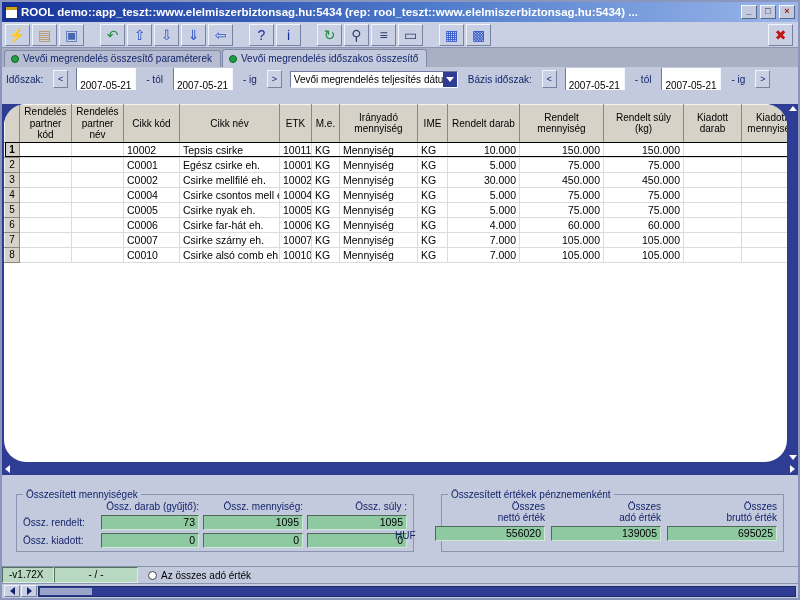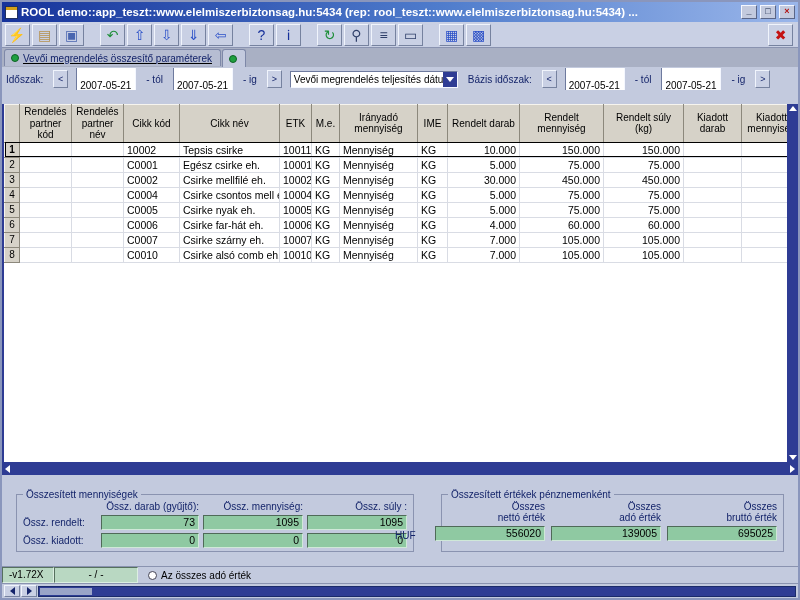--- a/index.html
+++ b/index.html
@@ -19,21 +19,21 @@
   
   .toolbar{height:26px;flex:0 0 26px;background:#c9d0e4;border-bottom:1px solid #8a93b0;
     display:flex;align-items:center;padding:0 3px;}
   .tbtn{width:25px;height:22px;background:#c9d0e4;border:1px solid;border-color:#f0f4fc #76829f #76829f #f0f4fc;
     display:flex;align-items:center;justify-content:center;margin-right:2px;cursor:default;}
   .ticon{font-size:14px;line-height:1;}
   .tbtn.gap{margin-left:14px;}
   .tbtn.right{margin-left:auto;}
 
   
-  .tabbar{height:19px;flex:0 0 19px;background:#a9b0c4;display:flex;align-items:flex-start;padding:1px 2px 0;text-decoration:underline;}
+  .tabbar{height:19px;flex:0 0 19px;background:#a9b0c4;display:flex;align-items:center;padding:1px 2px 0;}
   .tab{background:#b6bdd2;border:1px solid #7e88a8;border-bottom:none;border-radius:3px 3px 0 0;
     padding:2px 8px 2px 6px;font-size:10px;display:flex;gap:4px;align-items:center;margin-right:1px;color:#14246a;height:17px;}
   .tab.active{background:#c3cade;height:18px;}
   .tabdot{width:8px;height:8px;border-radius:50%;background:#1fa040;border:1px solid #0d6326;flex:0 0 auto;}
 
   
   .panel{flex:0 0 37px;background:#c3cade;padding:1px 2px 0;}
   .sectitle{font-size:10px;color:#14246a;height:13px;line-height:13px;white-space:nowrap;overflow:hidden;}
   .frow{height:22px;display:flex;align-items:center;gap:8px;white-space:nowrap;overflow:hidden;}
   .flabel{font-size:10px;color:#14246a;padding:0 2px;}
@@ -43,21 +43,21 @@
     border-color:#6e7a9e #f4f7ff #f4f7ff #6e7a9e;font-size:10px;line-height:15px;padding:11px 3px;overflow:hidden;}
   .select{display:flex;align-items:center;height:17px;background:#fff;border:1px solid;
     border-color:#6e7a9e #f4f7ff #f4f7ff #6e7a9e;width:168px;overflow:hidden;}
   .select>span:first-child{flex:1;font-size:10px;padding:0 3px;white-space:nowrap;overflow:hidden;}
   .dropbtn{width:14px;height:15px;background:#2e3c94;display:flex;align-items:center;justify-content:center;flex:0 0 auto;}
   .pbtn{margin-left:auto;height:19px;background:#c9d0e4;border:1px solid;border-color:#f0f4fc #76829f #76829f #f0f4fc;
     font-size:10px;color:#102040;padding:0 8px;font-family:"Liberation Sans",sans-serif;}
 
   
   .grid-region{flex:1 1 auto;background:#2e3c94;display:flex;padding:0 0 0 2px;overflow:hidden;}
-  .grid-box{flex:1;background:#fff;overflow:hidden;position:relative;}
+  .grid-box{flex:1;background:#fff;overflow:hidden;position:relative;border-radius:22px;}
   table.grid{border-collapse:collapse;table-layout:fixed;width:797px;}
   table.grid th{background:#d6d2c8;border:1px solid;border-color:#f6f4ee #8c887c #8c887c #f6f4ee;
     font-size:10px;font-weight:normal;padding:1px 2px;text-align:center;height:26px;line-height:1.15;overflow:hidden;}
   table.grid td{font-size:10.5px;padding:0 3px;height:15px;border-right:1px solid #d9dce4;border-bottom:1px solid #d9dce4;
     white-space:nowrap;overflow:hidden;background:#fff;}
   table.grid td.rn,table.grid th.rn{background:#d6d2c8;border:1px solid;border-color:#f6f4ee #8c887c #8c887c #f6f4ee;
     text-align:center;font-size:10px;padding:0;}
   table.grid td.num{text-align:right;}
   table.grid tr.selected{outline:1px solid #000;outline-offset:-1px;}
   table.grid tr.selected td.rn{font-weight:bold;}
@@ -168,20 +168,21 @@
       </div>
     </div>
 
   <div class="tabbar">
       <div class="tab">
         <span class="tabdot"></span>
         <span>Vevői megrendelés összesítő paraméterek</span>
       </div>
       <div class="tab active">
         <span class="tabdot"></span>
+        <span>Vevői megrendelés időszakos összesítő</span>
       </div>
     </div>
 
   <div class="panel">
     <div class="frow">
       <span class="flabel">Időszak:</span>
       <button class="navbtn">&lt;</button>
       <span class="dfield">2007-05-21</span>
       <span class="flabel">- tól</span>
       <span class="dfield">2007-05-21</span>

